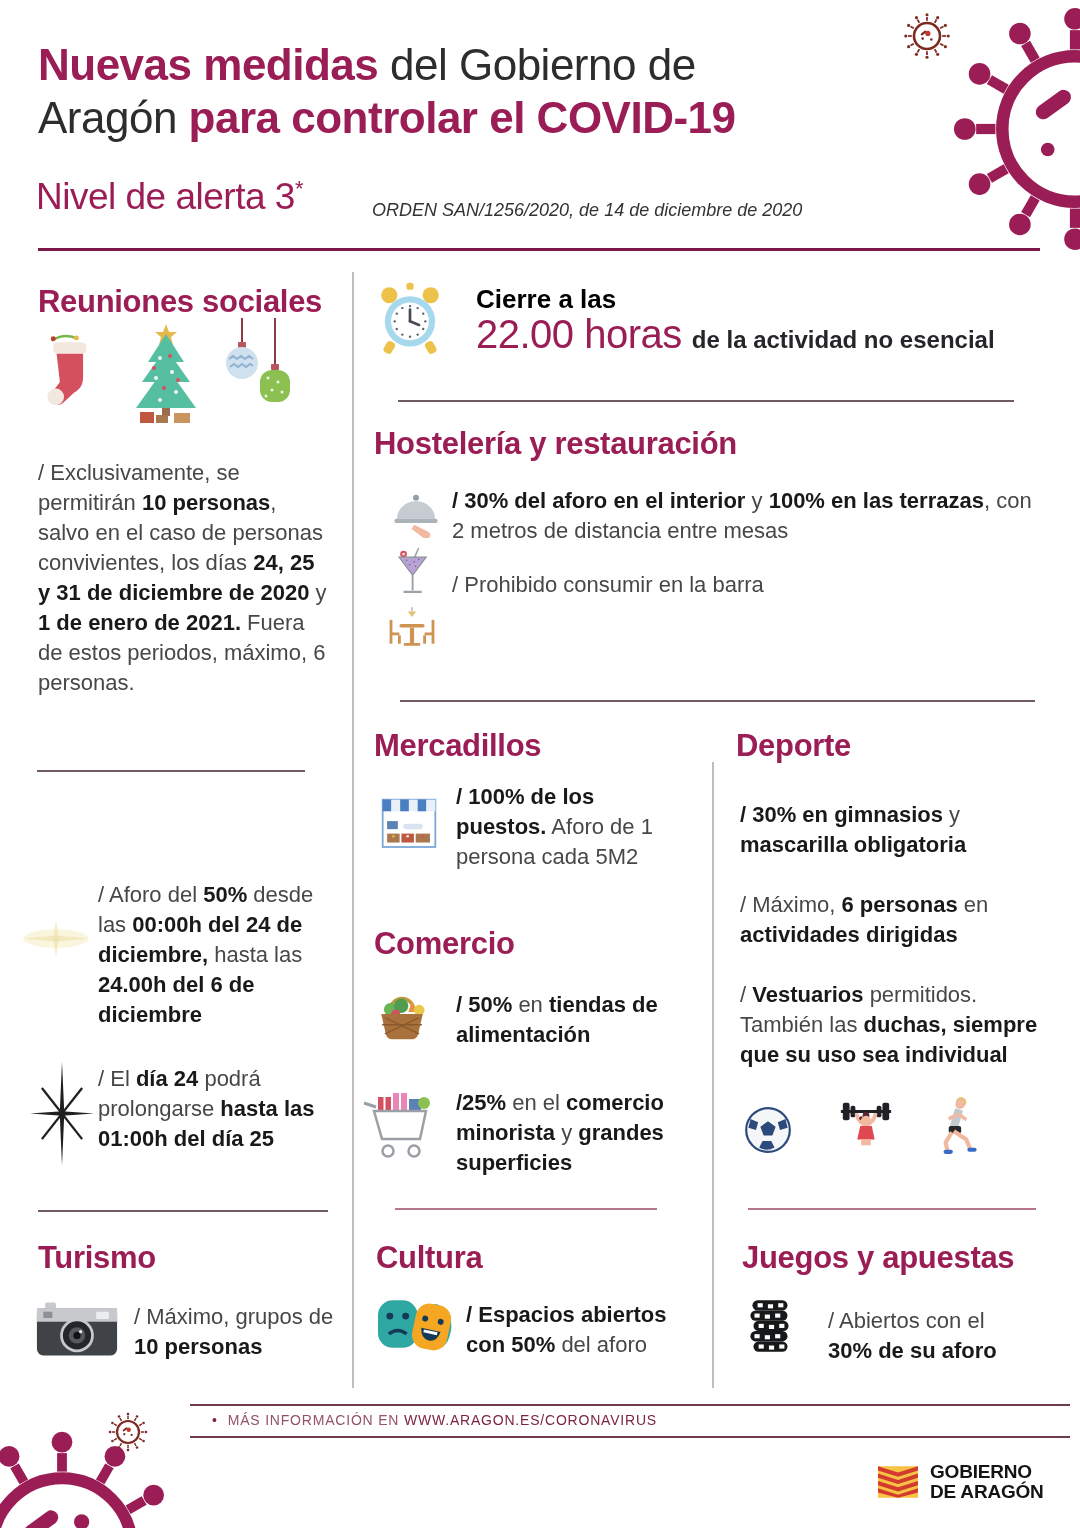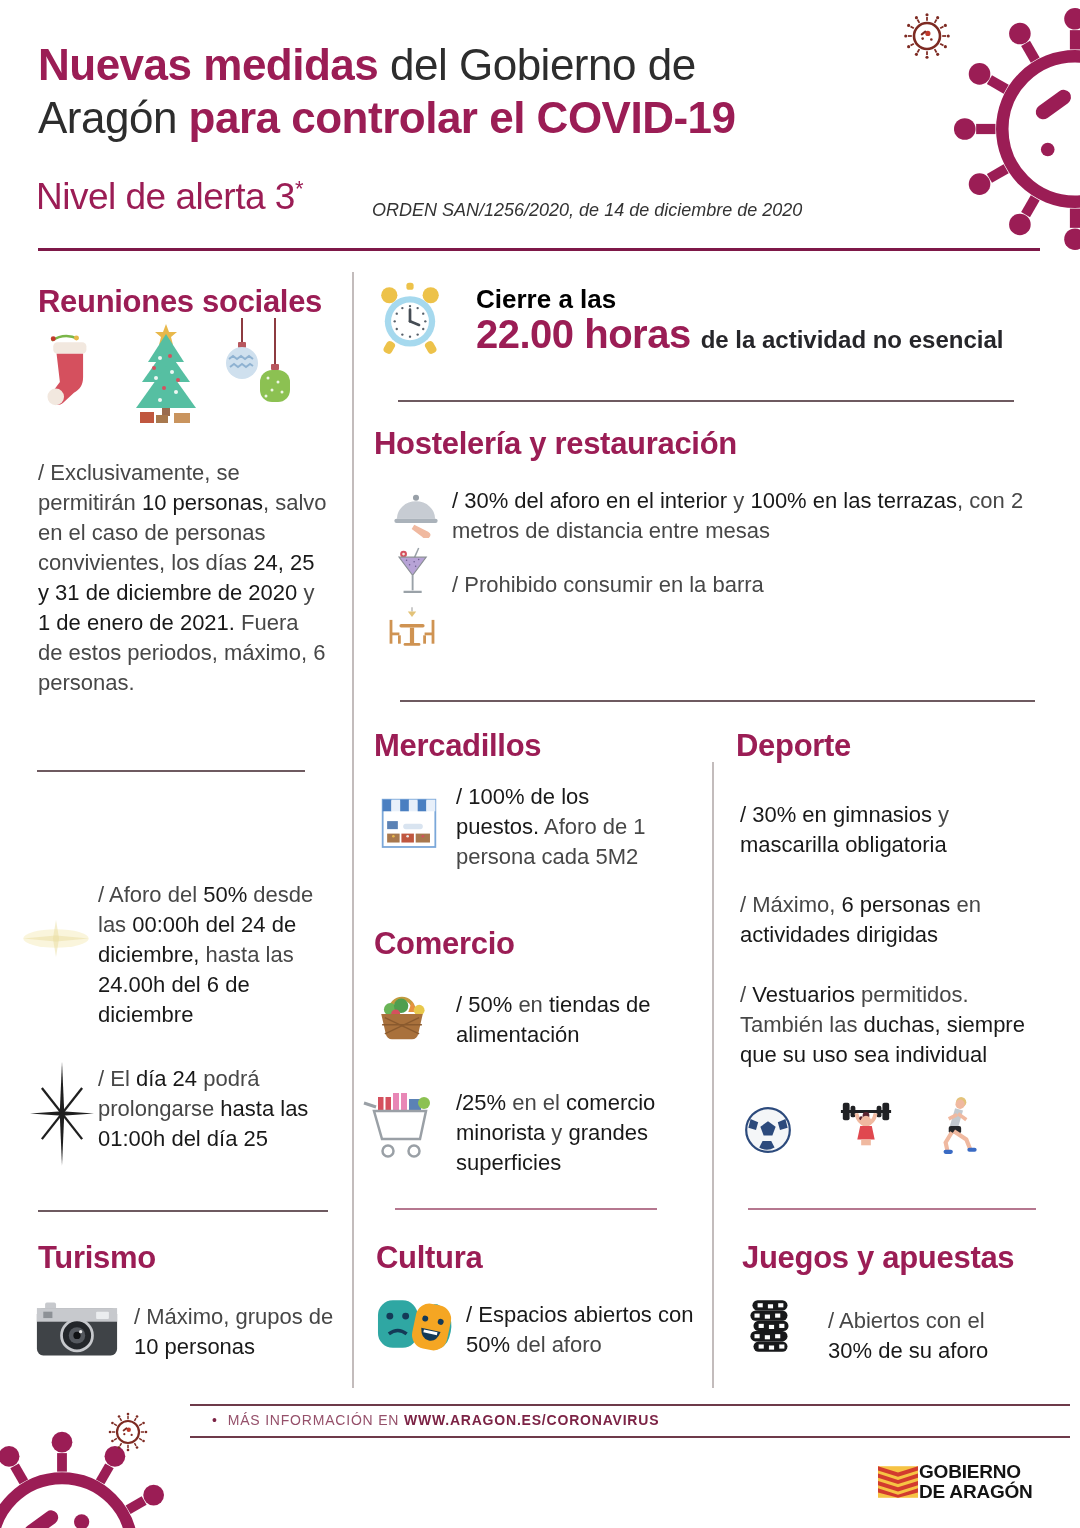--- a/index.html
+++ b/index.html
@@ -8,29 +8,29 @@
 .page{position:relative;width:1080px;height:1528px;margin:0 auto;background:#ffffff;overflow:hidden}
 .abs{position:absolute}
 .title{font-size:44px;line-height:53px;font-weight:700;letter-spacing:-0.5px;color:#2d2d2d}
 .title .acc{color:var(--accent)}
 .title .plain{font-weight:500;color:#2d2d2d}
 .alert{font-size:37px;font-weight:400;color:var(--accent);letter-spacing:-0.5px}
 .alert sup{font-size:22px}
 .order{font-size:18px;font-style:italic;font-weight:400;color:#333}
 .sec-title{font-size:31px;font-weight:700;color:var(--accent);letter-spacing:-0.3px}
 .txt{font-size:22px;line-height:30px;color:var(--body)}
-.txt .b{font-weight:400;color:var(--bold)}
+.txt .b{font-weight:700;color:var(--bold)}
 .rule{background:#6e5a60;height:2px}
 .rule-pink{background:#b5778f;height:2px}
 .vrule{background:#c3bcbc;width:2px}
 .closure-prefix{font-size:26px;font-weight:700;color:#000000}
-.closure-time{font-size:40px;font-weight:700;color:var(--accent);letter-spacing:-0.5px}
+.closure-time{font-size:40px;font-weight:400;color:var(--accent);letter-spacing:-0.5px}
 .closure-suffix{font-size:24px;font-weight:700;color:#26262a;margin-left:10px}
 .footer-info{font-size:14px;letter-spacing:0.8px;color:#95506a;font-weight:500}
-.footer-info .url{font-weight:700;color:#7c2345}
+.footer-info .url{font-weight:400;color:#7c2345}
 .logo-text{font-size:19px;line-height:20px;font-weight:800;color:#141414;letter-spacing:-0.2px}
 </style>
 </head>
 <body>
 
 <div class="page">
 
   <svg width="0" height="0" style="position:absolute">
     <defs>
       <g id="virus-big" stroke="#9b1d55" fill="#9b1d55">
@@ -453,21 +453,21 @@
   <div class="abs txt" style="left:828px;top:1306px;width:205px">
     <span>/ Abiertos con el </span><span class="b">30% de su aforo</span>
   </div>
 
   <div class="abs" style="left:190px;top:1404px;width:880px;height:2px;background:#6d3a4a"></div>
   <div class="abs footer-info" style="left:212px;top:1412px">
     <span style="color:#7c2345;margin-right:10px">•</span><span>MÁS INFORMACIÓN EN </span><span class="url">WWW.ARAGON.ES/CORONAVIRUS</span>
   </div>
   <div class="abs" style="left:190px;top:1436px;width:880px;height:2px;background:#6d3a4a"></div>
 
-  <div class="abs" style="left:878px;top:1462px;display:flex;align-items:center;gap:1px">
+  <div class="abs" style="left:878px;top:1462px;display:flex;align-items:center;gap:12px">
     <svg width="40" height="32" viewBox="0 0 38 30">
       <rect width="38" height="30" fill="#f6c344"></rect>
       <path d="M0,0 L19,6 L38,0 L38,4 L19,10 L0,4 Z" fill="#d23b2e"></path>
       <path d="M0,7 L19,13 L38,7 L38,11 L19,17 L0,11 Z" fill="#d23b2e"></path>
       <path d="M0,14 L19,20 L38,14 L38,18 L19,24 L0,18 Z" fill="#d23b2e"></path>
       <path d="M0,21 L19,27 L38,21 L38,25 L19,30 L0,25 Z" fill="#d23b2e"></path>
     </svg>
     <div class="logo-text">
       <div>GOBIERNO</div>
       <div>DE ARAGÓN</div>

